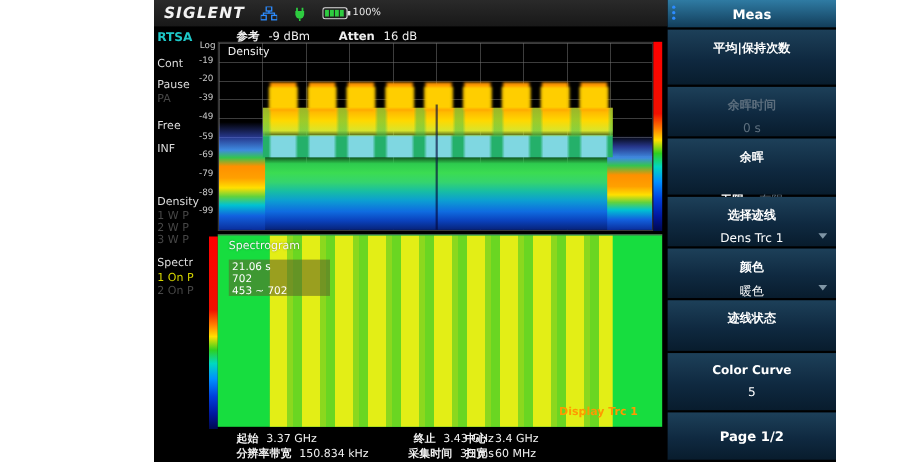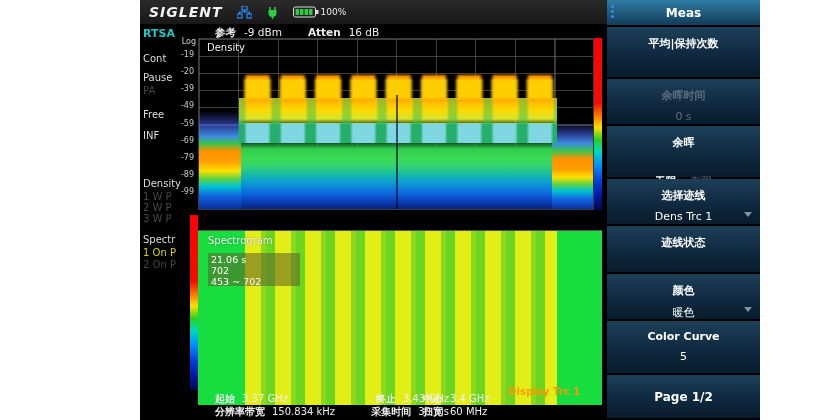--- a/index.html
+++ b/index.html
@@ -46,21 +46,21 @@
   .dcaps2{position:absolute;left:40px;top:40px;width:318px;height:20px;background:repeating-linear-gradient(90deg,rgba(0,0,0,0) 0 4px,rgba(255,220,0,.8) 7px 30px,rgba(0,0,0,0) 33px 35.3px);filter:blur(.8px);}
   .dcols{position:absolute;left:40px;top:84px;width:318px;height:20px;background:#24b06a;}
   .dcolsmod{position:absolute;left:40px;top:84px;width:318px;height:20px;background:repeating-linear-gradient(90deg,rgba(0,0,0,0) 0 5px,rgba(150,225,255,.8) 8px 29px,rgba(0,0,0,0) 32px 35.3px);filter:blur(.6px);}
   .dcenter{position:absolute;left:50%;top:56px;bottom:0;width:2px;background:rgba(5,8,60,.65);}
   .dtitle{position:absolute;left:8px;top:3px;color:#f0f0f0;font-size:10px;}
   .cbar{width:8px;background:linear-gradient(180deg,#ff0000 0%,#f01000 38%,#ff8000 46%,#ffe000 52%,#2ed020 59%,#00d8c0 66%,#0090ff 74%,#0040dd 83%,#0018a0 92%,#000850 100%);}
   .cbar.right{position:absolute;left:454px;top:38px;height:172px;}
   .cbar.left{position:absolute;left:50px;top:215px;height:175px;}
 
   
-  .sgram{position:absolute;left:58px;top:230px;width:404px;height:175px;background:#17dd3f;border-top:1px solid #555;overflow:hidden;}
+  .sgram{position:absolute;left:58px;top:213px;width:404px;height:175px;background:#17dd3f;border-top:1px solid #555;overflow:hidden;}
   .stripes{position:absolute;left:47px;top:0;width:312px;height:175px;background:repeating-linear-gradient(90deg,#e3ee16 0 16px,#8bd81e 16px 21px,#6ad622 21px 30px);}
   .stitle{position:absolute;left:10px;top:4px;color:#f5f5f5;font-size:10px;text-shadow:0 0 2px rgba(0,0,0,.4);}
   .sbox{position:absolute;left:10px;top:22px;width:92px;height:33px;background:rgba(95,95,40,.55);color:#fff;font-size:9.5px;line-height:11px;padding:1px 0 0 3px;}
   .strc{position:absolute;right:22px;bottom:8px;color:#ff9900;font-size:10px;font-weight:bold;}
 
   
   .foot{position:absolute;left:0;top:391px;width:467px;height:29px;color:#f0f0f0;font-size:10px;}
   .foot .r1{position:absolute;top:1px;left:0;width:100%;}
   .foot .r2{position:absolute;top:14px;left:0;width:100%;}
   .foot .c1{position:absolute;left:75px;white-space:nowrap;}
@@ -217,32 +217,32 @@
         <div class="opts">
           <span class="on">无限</span>
           <span class="off">有限</span>
         </div>
       </div>
       <div class="mi h47">
         <div class="lab">选择迹线</div>
         <div class="val">Dens Trc 1</div>
         <span class="caret" style="top:33px;"></span>
       </div>
+      <div class="mi h47">
+        <div class="lab">颜色</div>
+        <div class="val">暖色</div>
+        <span class="caret" style="top:33px;"></span>
+      </div>
       <div class="mi h48">
         <div class="lab">迹线状态</div>
         <div class="opts">
           <span class="on">开</span>
           <span class="off">关</span>
         </div>
       </div>
-      <div class="mi h47">
-        <div class="lab">颜色</div>
-        <div class="val">暖色</div>
-        <span class="caret" style="top:33px;"></span>
-      </div>
       <div class="mi h50">
         <div class="lab">Color Curve</div>
         <div class="val">5</div>
       </div>
       <div class="mi page">
         <div class="lab">Page 1/2</div>
       </div>
     </div>
 
   </div>

